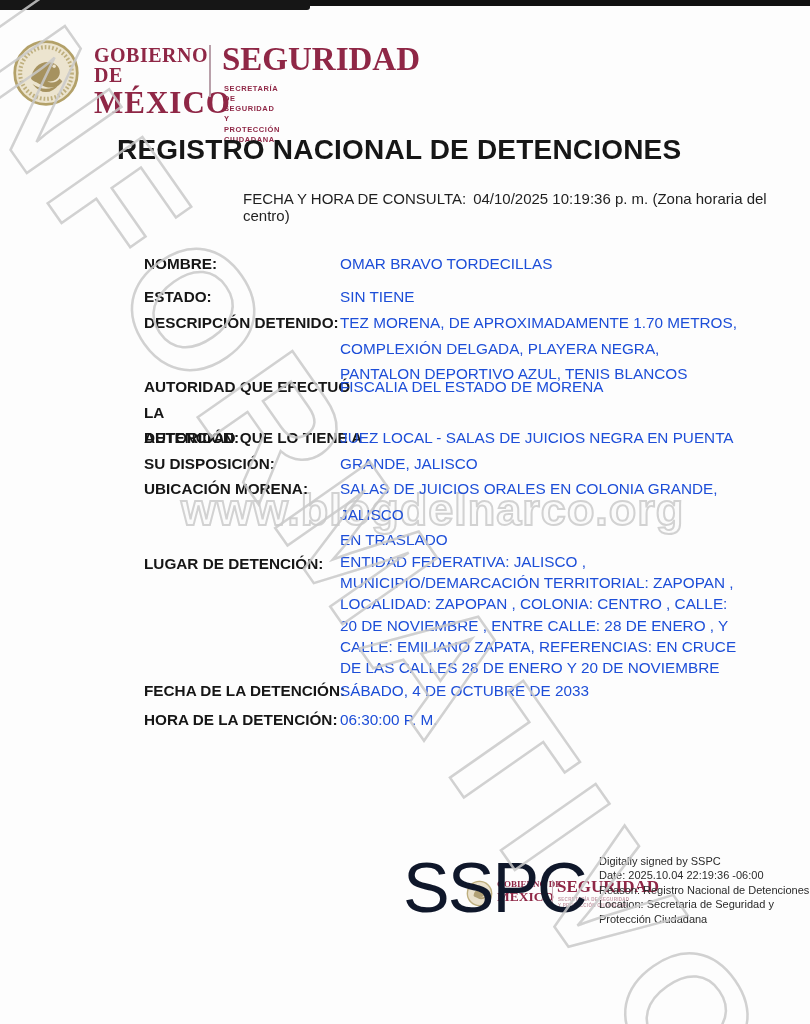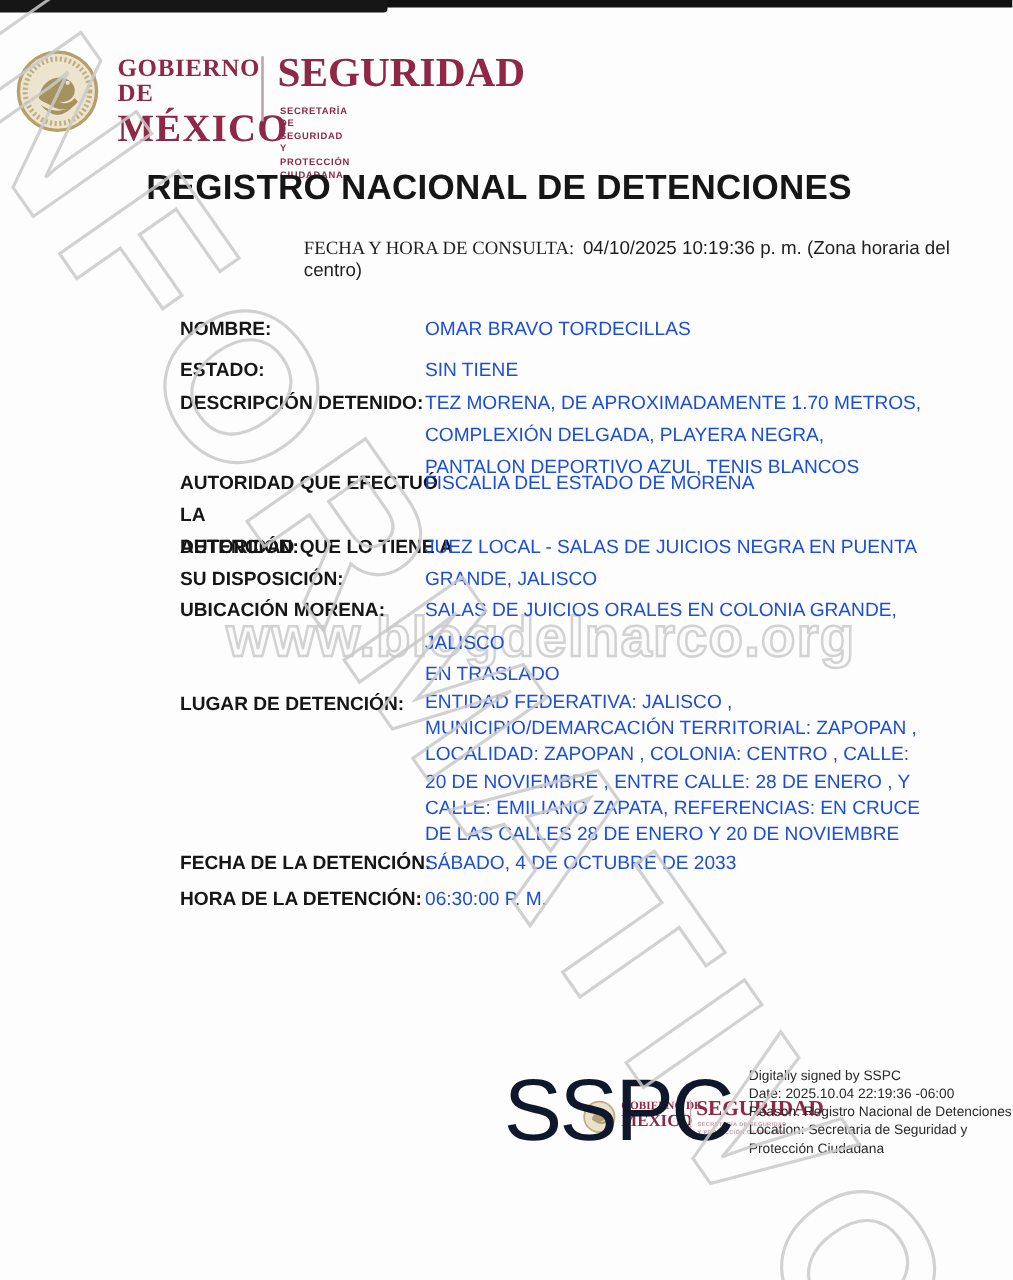--- a/index.html
+++ b/index.html
@@ -21,21 +21,21 @@
   .brand { position:absolute; left:82px; top:12px; color:#8F2746; font-family:"Liberation Serif", serif; font-weight:bold; line-height:1; }
   .brand .l1 { font-size:20px; letter-spacing:.5px; }
   .brand .l2 { font-size:31px; letter-spacing:1px; margin-top:2px; }
   .hdr-divider { position:absolute; left:197px; top:12px; width:2px; height:52px; background:#b9a0aa; }
   .agency { position:absolute; left:210px; top:10px; color:#8F2746; font-family:"Liberation Serif", serif; font-weight:bold; font-size:33px; line-height:1; }
   .agency-sub { position:absolute; left:212px; top:51px; color:#8F2746; font-size:7.5px; font-weight:bold; letter-spacing:.6px; line-height:1.35; }
 
   
   .doc-title { position:absolute; left:117px; top:134px; font-size:28px; font-weight:bold; color:#161616; letter-spacing:.2px; }
   .consulta { position:absolute; left:243px; top:190px; font-size:15px; color:#1f1f1f; }
-  .consulta .lbl { margin-right:7px;font-family:Liberation Serif, serif; }
+  .consulta .lbl { margin-right:7px; }
 
   
   .fields { position:absolute; left:0; top:0; width:810px; height:1024px; }
   .frow { position:absolute; left:120px; width:640px; }
   .flabel { position:absolute; left:0; top:0; width:222px; font-weight:bold; font-size:15.3px; line-height:25.5px; white-space:pre-line; color:#161616;margin-left:24px; }
   .fvalue { position:absolute; left:220px; top:0; width:400px; font-size:15.3px; line-height:25.5px; white-space:pre-line; color:#1d4ed8; }
   .frow.tight .fvalue { line-height:21.2px; }
 
   .r0 { top:251px; } .r1 { top:284px; } .r2 { top:310px; }
   .r3 { top:374px; } .r4 { top:425px; } .r5 { top:476px; }

